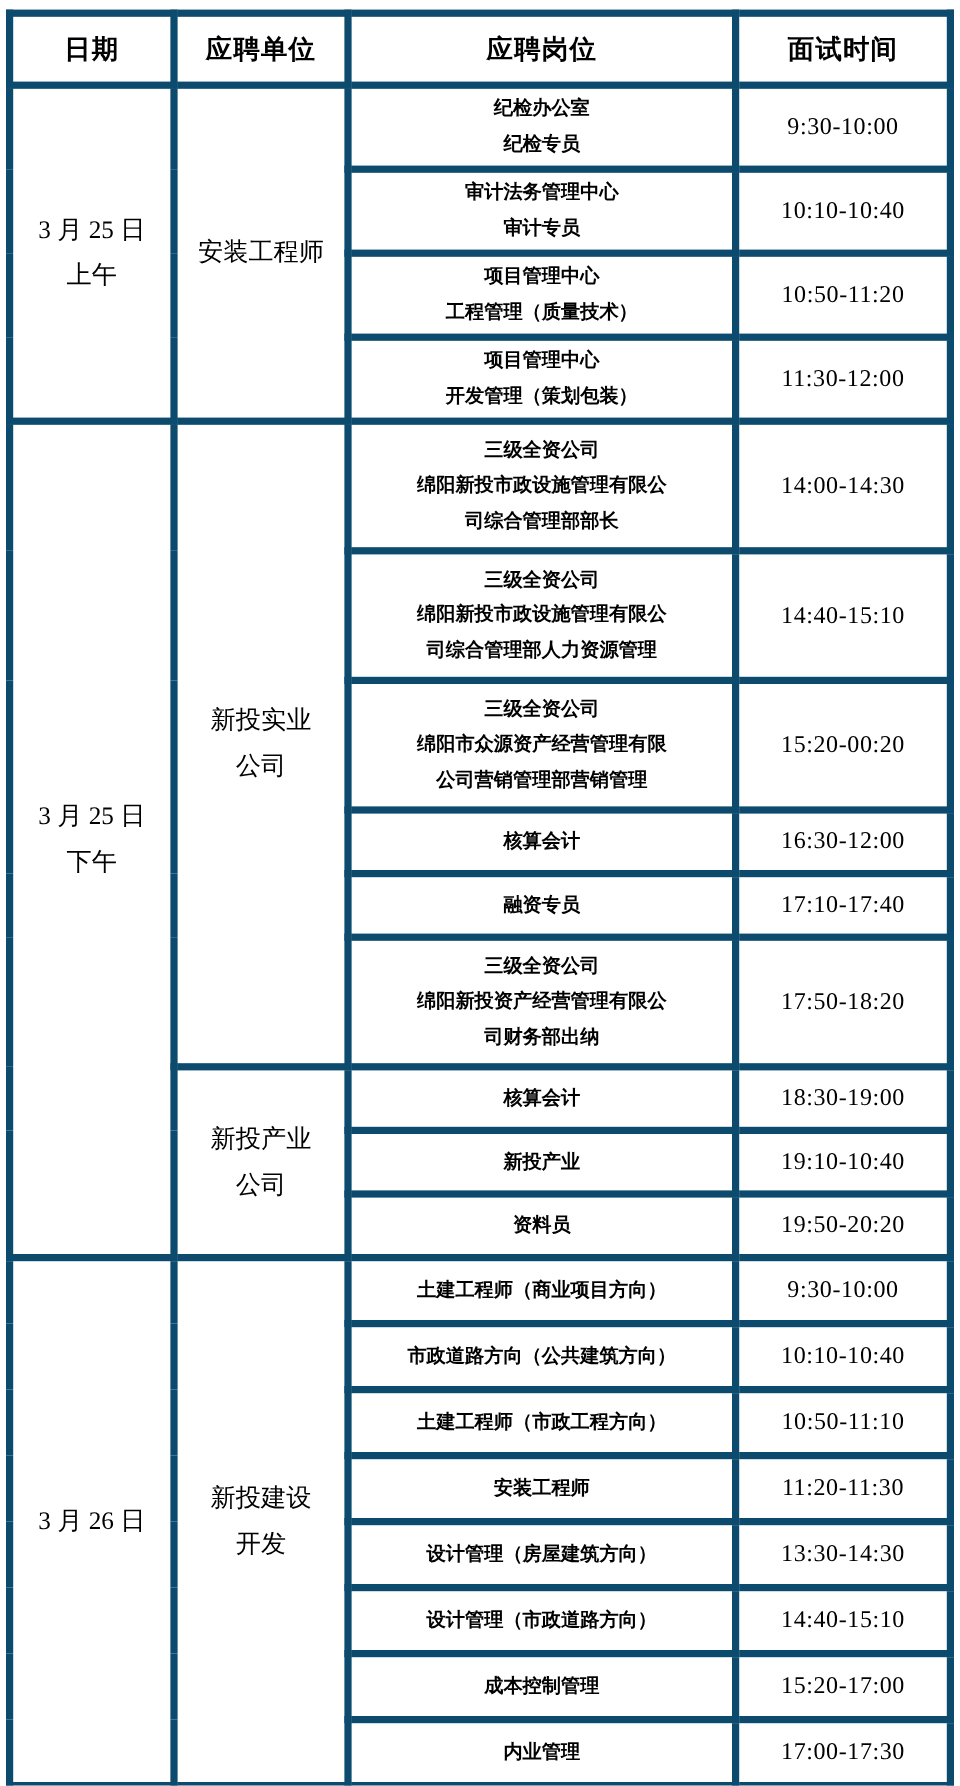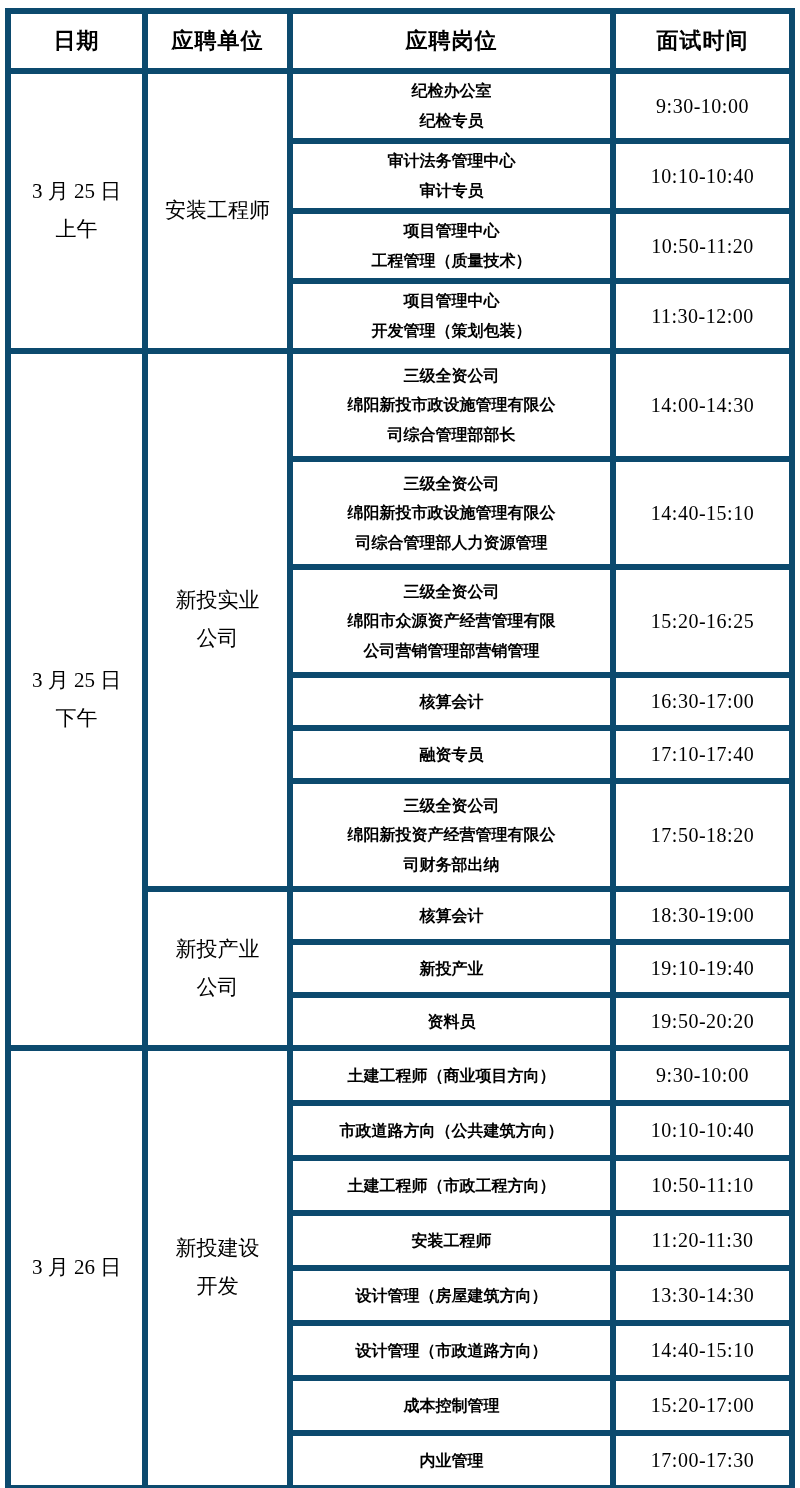--- a/index.html
+++ b/index.html
@@ -113,45 +113,45 @@
     <tr class="r-3l">
       <td class="pos-cell">三级全资公司
 绵阳新投市政设施管理有限公
 司综合管理部人力资源管理</td>
       <td class="time-cell">14:40-15:10</td>
     </tr>
     <tr class="r-3l">
       <td class="pos-cell">三级全资公司
 绵阳市众源资产经营管理有限
 公司营销管理部营销管理</td>
-      <td class="time-cell">15:20-16:25</td>
+      <td class="time-cell">15:20-00:20</td>
     </tr>
     <tr class="r-1l">
       <td class="pos-cell">核算会计</td>
-      <td class="time-cell">16:30-17:00</td>
+      <td class="time-cell">16:30-12:00</td>
     </tr>
     <tr class="r-1l">
       <td class="pos-cell">融资专员</td>
       <td class="time-cell">17:10-17:40</td>
     </tr>
     <tr class="r-3l">
       <td class="pos-cell">三级全资公司
 绵阳新投资产经营管理有限公
 司财务部出纳</td>
       <td class="time-cell">17:50-18:20</td>
     </tr>
     <tr class="r-1l">
       <td class="unit-cell" rowspan="3">新投产业
 公司</td>
       <td class="pos-cell">核算会计</td>
       <td class="time-cell">18:30-19:00</td>
     </tr>
     <tr class="r-1l">
       <td class="pos-cell">新投产业</td>
-      <td class="time-cell">19:10-19:40</td>
+      <td class="time-cell">19:10-10:40</td>
     </tr>
     <tr class="r-1l">
       <td class="pos-cell">资料员</td>
       <td class="time-cell">19:50-20:20</td>
     </tr>
 
     <tr class="r-c sec">
       <td class="date-cell" rowspan="8">3 月 26 日</td>
       <td class="unit-cell" rowspan="8">新投建设
 开发</td>

